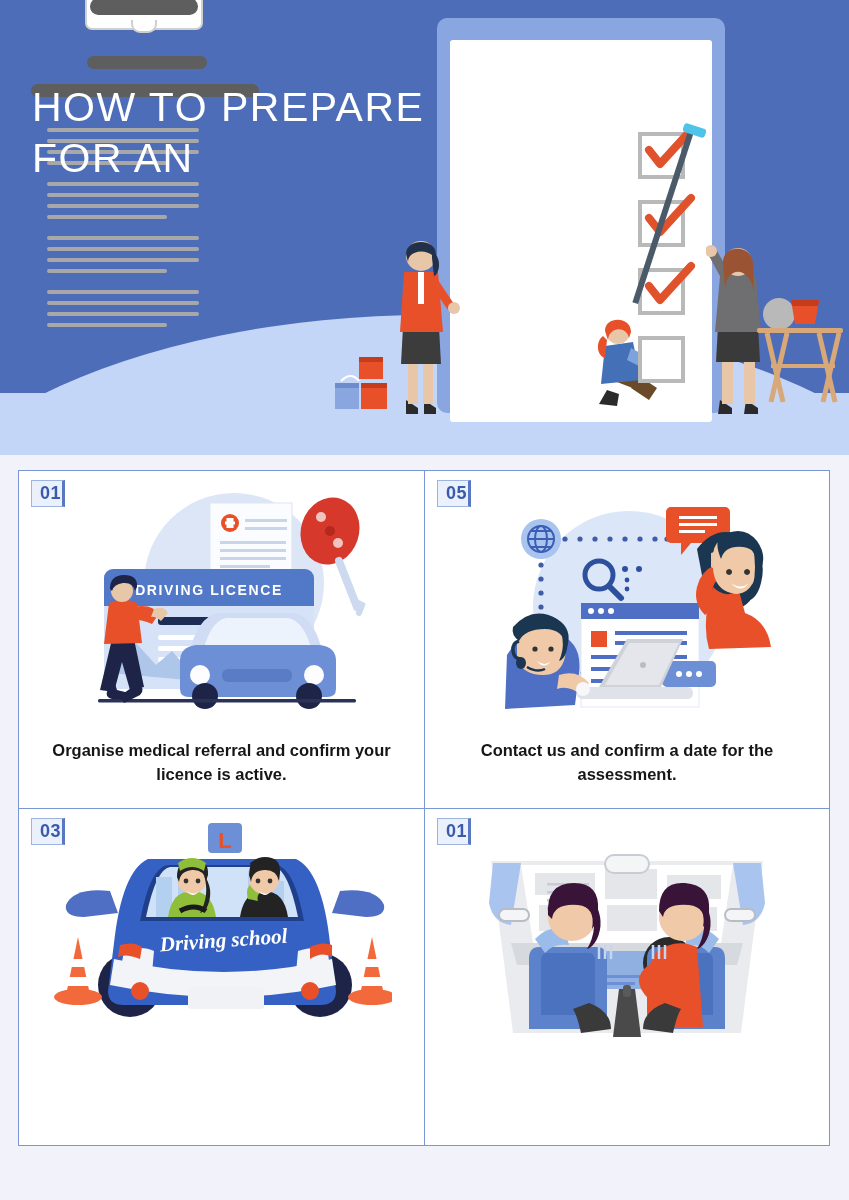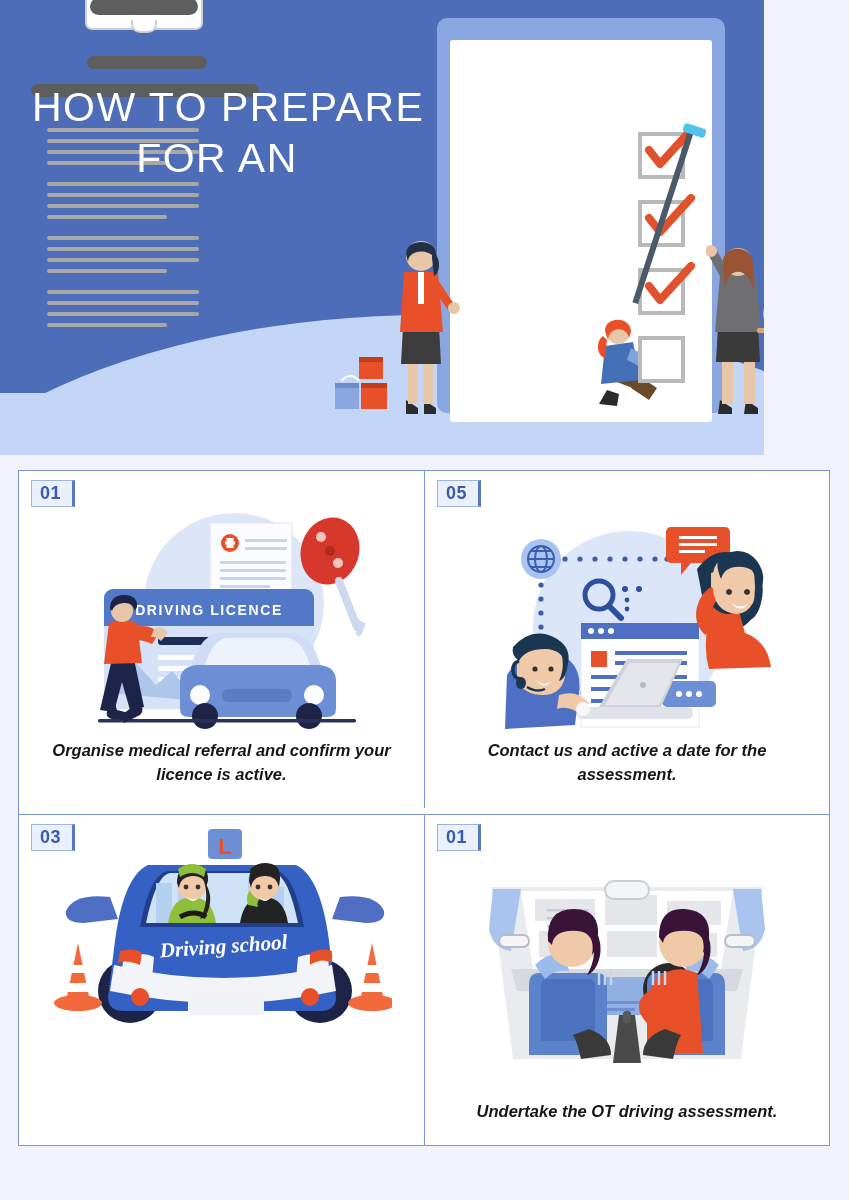--- a/index.html
+++ b/index.html
@@ -7,21 +7,21 @@
   body {
     background:#f2f3fa;
     font-family:"Liberation Sans", sans-serif;
     overflow:hidden;
     position:relative;
   }
 
   
   .header {
     position:relative;
-    width:764px;
+    width:849px;
     height:455px;
     background:#4d6db8;
     overflow:hidden;
   }
   .header-ground {
     position:absolute;
     left:-120px;
     bottom:-300px;
     width:1100px;
     height:440px;
@@ -43,21 +43,21 @@
     z-index:6;
     color:#ffffff;
   }
   .title-line {
     font-size:41px;
     line-height:51px;
     letter-spacing:1.5px;
     font-weight:400;
     white-space:nowrap;
   }
-  .title-line.l2 { text-align:center; width:370px; }
+  .title-line.l2 { text-align:left; width:370px; }
   .title-line.strong {
     font-weight:bold;
     font-size:43px;
     line-height:57px;
     letter-spacing:0.5px;
   }
 
   
   .clipboard {
     position:absolute;
@@ -167,55 +167,54 @@
     width:812px; height:676px;
     border:1.5px solid #7b96d4;
     background:#ffffff;
     display:grid;
     grid-template-columns:1fr 1fr;
     grid-template-rows:1fr 1fr;
     z-index:8;
   }
   .cell { position:relative; overflow:hidden; background:#fff; }
   .cell.c2, .cell.c4 { border-left:1.5px solid #7b96d4; }
-  .cell.c3, .cell.c4 { border-top:1.5px solid #7b96d4;margin-top:6px; }
+  .cell.c3, .cell.c4 { border-top:1.5px solid #7b96d4; }
 
   .badge {
     position:absolute;
     left:12px; top:9px;
     background:#eaf0fc;
     border:1px solid #9db3e0;
     border-right:3px solid #5878c4;
     color:#3a5bab;
     font-weight:bold;
     font-size:18px;
     letter-spacing:0.5px;
-    padding:3px 11px 3px 8px;
+    padding:3px 1px 3px 8px;
     line-height:19px;
     z-index:3;
   }
 
   .illo {
     position:absolute;
     left:0; right:0; top:20px;
     height:250px;
     display:flex;
-    align-items:flex-end;
+    align-items:flex-start;
     justify-content:center;
   }
   .caption {
     position:absolute;
     left:12px; right:12px;
     bottom:22px;
     text-align:center;
     font-size:16.5px;
     line-height:24px;
     font-weight:bold;
     color:#161616;
-    font-style:italic;
   }
   .cell.c3 .caption { bottom:14px; }
 </style>
 </head>
 <body>
 
 <div class="header">
 
   <div class="header-ground"></div>
   <div class="header-ground2"></div>
@@ -523,21 +522,21 @@
         <path d="M70 170 q8 6 14 0 q-7 9 -14 0 z" fill="#fff"></path>
 
         <path d="M132 196 l28 -48 h56 l-22 48 z" fill="#cfd2d9"></path>
         <path d="M138 194 l24 -42 h50 l-20 42 z" fill="#e4e6eb"></path>
         <circle cx="176" cy="174" r="3" fill="#b9bcc6"></circle>
         <path d="M116 196 h104 q6 0 6 6 t-6 6 h-104 q-6 0 -6 -6 t6 -6 z" fill="#dfe2e8"></path>
         <path d="M92 184 q18 -6 30 8 l-8 12 q-12 -10 -24 -6 z" fill="#f0c9a8"></path>
         <circle cx="116" cy="198" r="7" fill="#f7f7f9"></circle>
       </svg>
     </div>
-    <div class="caption">Contact us and active a date for the assessment.</div>
+    <div class="caption">Contact us and confirm a date for the assessment.</div>
   </div>
 
   <div class="cell c3">
     <div class="badge">03</div>
     <div class="illo" style="top:10px;height:230px">
       <svg width="340" height="230" viewBox="0 0 340 230">
 
         <rect x="156" y="4" width="34" height="30" rx="4" fill="#6d8fd6"></rect>
         <text x="173" y="29" fill="#e8502a" font-family="Liberation Sans, sans-serif" font-size="22" font-weight="bold" text-anchor="middle">L</text>
 
@@ -675,15 +674,14 @@
         <g stroke="#c5d6f0" stroke-width="2.5">
           <path d="M122 106 v14"></path>
             <path d="M128 106 v14"></path>
             <path d="M134 106 v14"></path>
           <path d="M176 106 v14"></path>
             <path d="M182 106 v14"></path>
             <path d="M188 106 v14"></path>
         </g>
       </svg>
     </div>
-    <div class="caption">Undertake the OT driving assessment.</div>
   </div>
 </div>
 
 </body></html>

